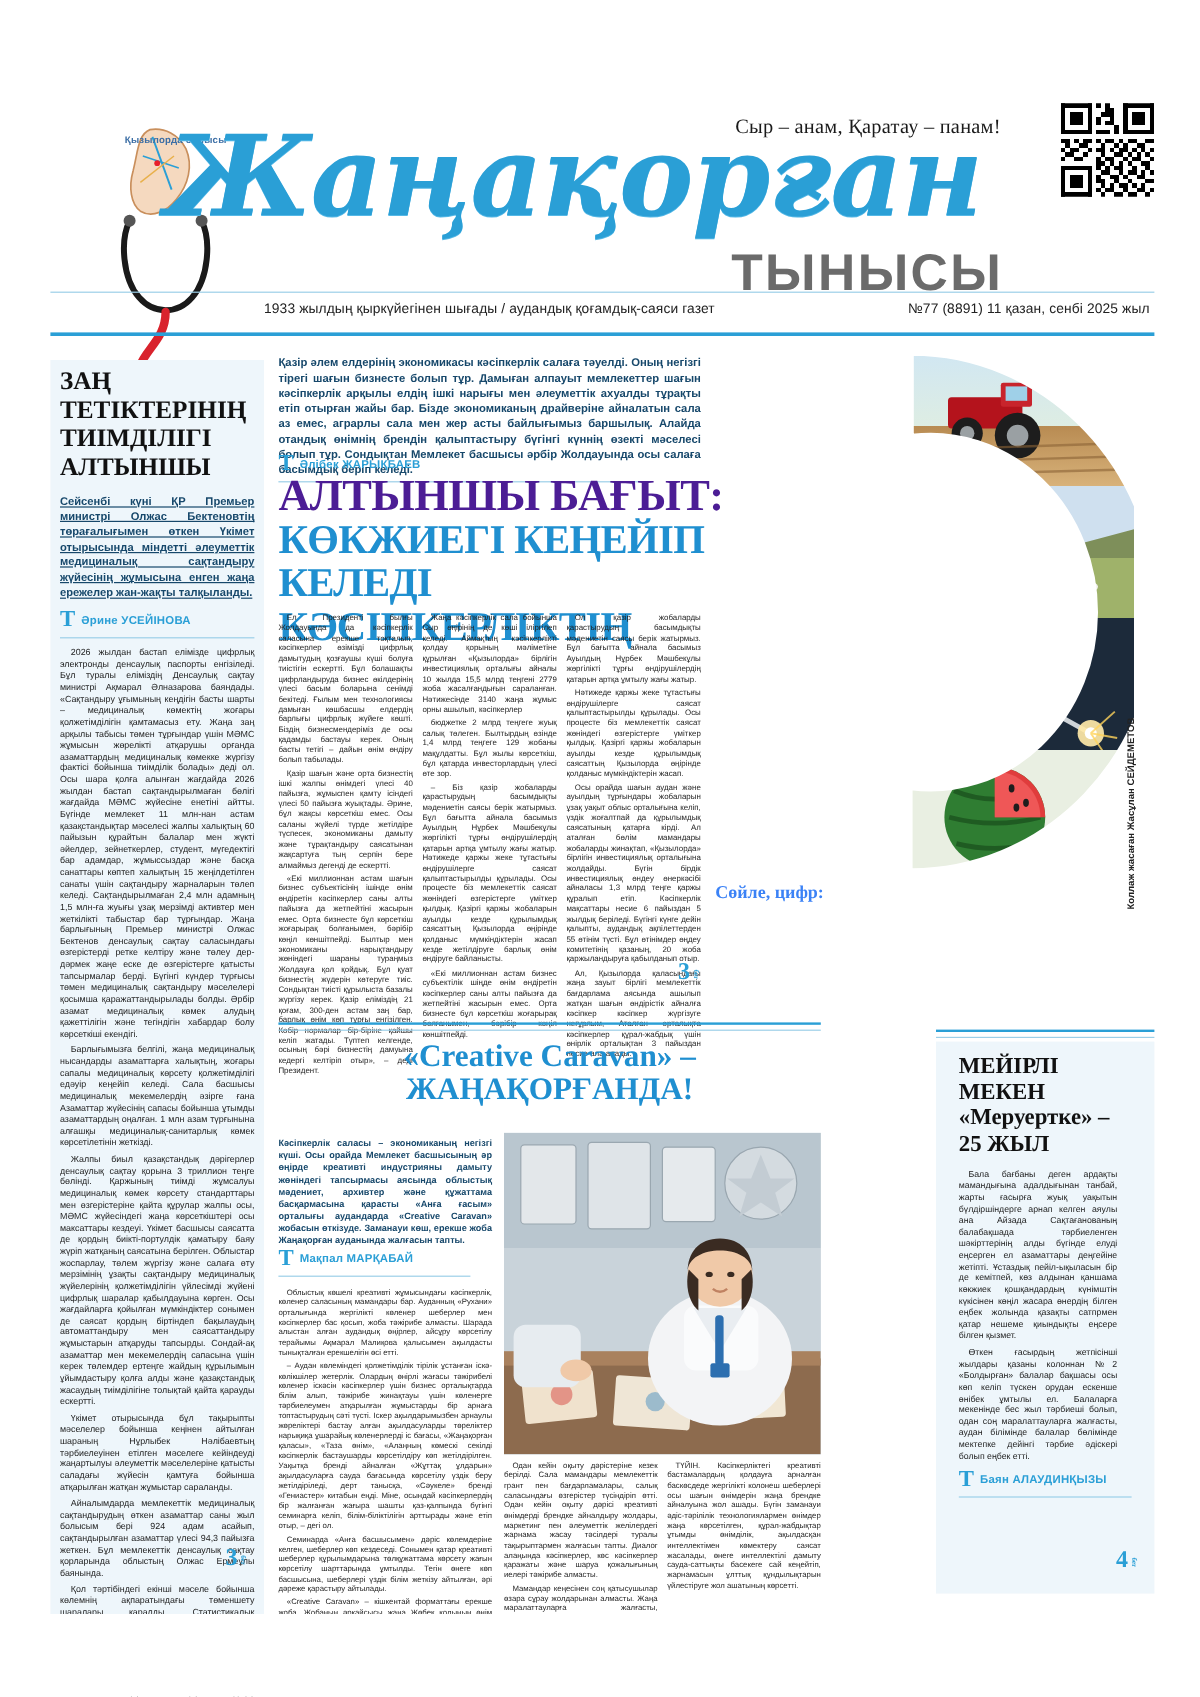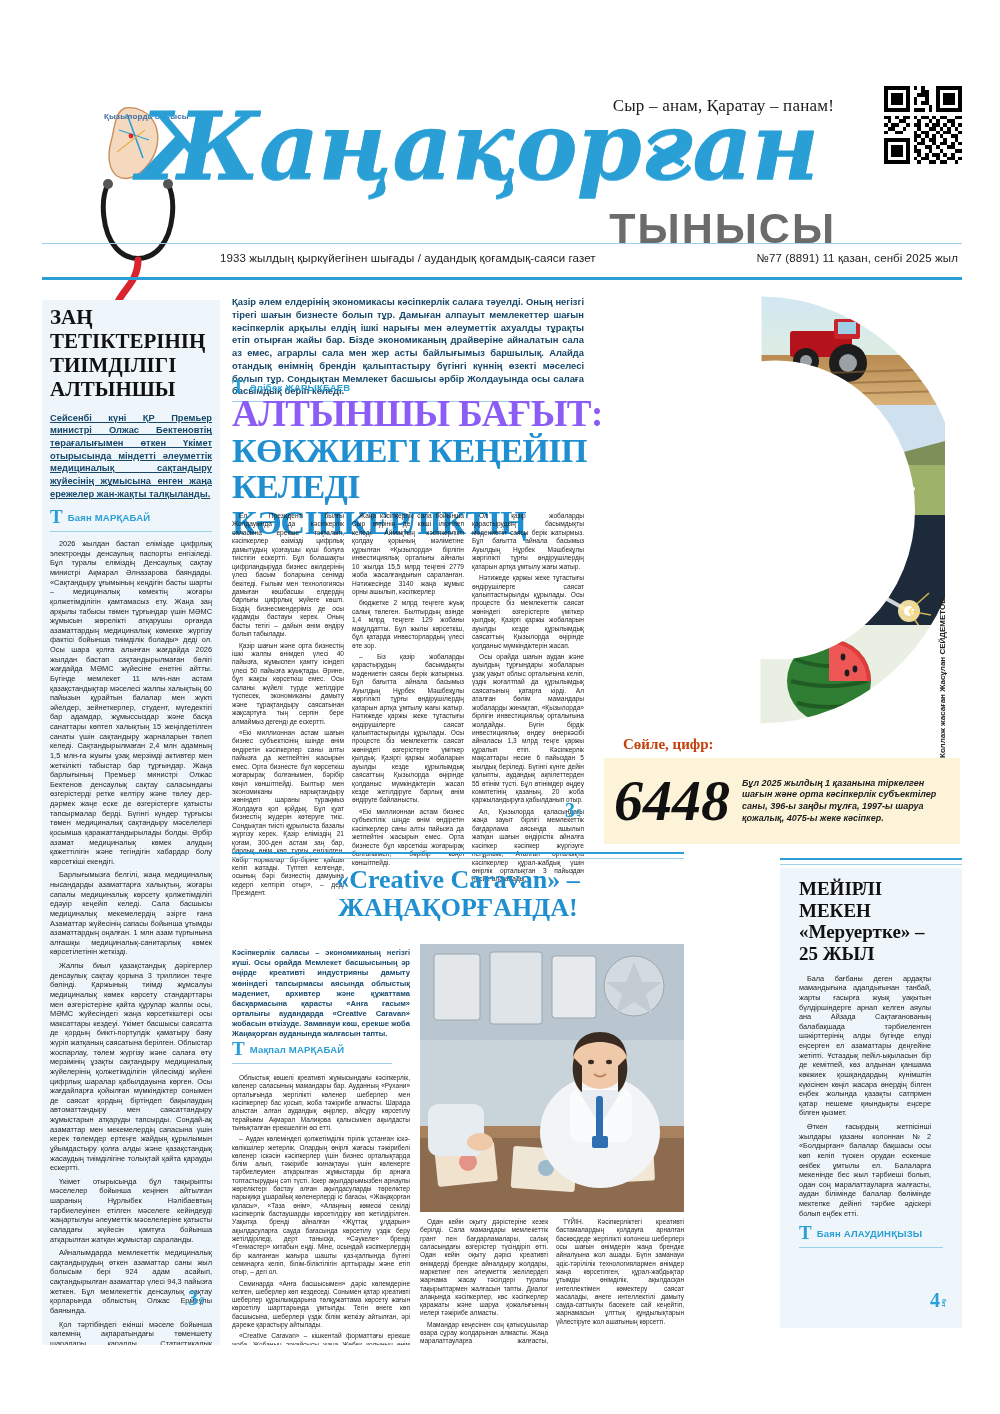--- a/index.html
+++ b/index.html
@@ -121,21 +121,21 @@
     text-align:justify;
   }
   .main-byline{
     position:absolute;left:232px;top:372px;width:300px;
   }
   .headline{
     position:absolute;left:232px;top:395px;width:420px;
   }
   .hl-red{
     font-family:"Liberation Serif", serif;
-    font-weight:700;font-size:37px;line-height:1.02;color:#8b5cf6;
+    font-weight:700;font-size:37px;line-height:1.02;color:#4c1d95;
     letter-spacing:-.5px;white-space:nowrap;
   }
   .hl-blue{
     font-family:"Liberation Serif", serif;
     font-weight:700;font-size:34px;line-height:1.06;color:#1f8fd0;
     letter-spacing:-.6px;
   }
 
   
   .collage{
@@ -150,23 +150,23 @@
   
   .art-cols{
     position:absolute;left:232px;top:512px;width:352px;height:310px;
     display:flex;gap:8px;
   }
   .art-cols .col{width:112px;font-size:6.6px;line-height:1.28;text-align:justify;color:#1d1d1d;}
   .art-cols .col p{margin:0 0 3px 0;text-indent:7px;}
 
   
   .figure-label{
-    position:absolute;left:623px;top:736px;
+    position:absolute;left:596px;top:736px;
     font-family:"Liberation Serif", serif;
-    font-weight:700;font-size:15px;color:#c2410c;text-align:center;
+    font-weight:700;font-size:15px;color:#3b82f6;text-align:center;
   }
   .figure-box{
     position:absolute;left:604px;top:758px;width:356px;height:86px;
     background:#fdf3d8;display:flex;align-items:center;gap:12px;
     padding:0 10px;box-sizing:border-box;
   }
   .figure-num{
     font-family:"Liberation Serif", serif;
     font-style:italic;font-weight:700;font-size:58px;color:#111;line-height:1;
   }
@@ -382,21 +382,21 @@
   <div class="mast-rule-top"></div>
   <div class="imprint-left">1933 жылдың қыркүйегінен шығады / аудандық қоғамдық-саяси газет</div>
   <div class="imprint-right">№77 (8891) 11 қазан, сенбі 2025 жыл</div>
   <div class="mast-rule-bot"></div>
 
   <div class="left-col">
     <div class="lc-title">ЗАҢ ТЕТІКТЕРІНІҢ ТИІМДІЛІГІ АЛТЫНШЫ</div>
     <div class="lc-lead">Сейсенбі күні ҚР Премьер министрі Олжас Бектеновтің төрағалығымен өткен Үкімет отырысында міндетті әлеуметтік медициналық сақтандыру жүйесінің жұмысына енген жаңа ережелер жан-жақты талқыланды.</div>
     <div class="byline">
       <span class="t-mark">Т</span>
-      <span class="nm">Баян МАРҚАБАЙ</span>
+      <span class="nm">Әрине УСЕЙІНОВА</span>
     </div>
     <div class="byline-rule"></div>
     <div class="lc-body">
       <p>2026 жылдан бастап елімізде цифрлық электронды денсаулық паспорты енгізіледі. Бұл туралы еліміздің Денсаулық сақтау министрі Ақмарал Әлназарова баяндады. «Сақтандыру ұғымының кеңдігін басты шарты – медициналық көмектің жоғары қолжетімділігін қамтамасыз ету. Жаңа заң арқылы табысы төмен тұрғындар үшін МӘМС жұмысын жөрелікті атқарушы орғанда азаматтардың медициналық көмекке жүргізу фактісі бойынша тиімділік болады» деді ол. Осы шара қолға алынған жағдайда 2026 жылдан бастап сақтандырылмаған бөлігі жағдайда МӘМС жүйесіне енетіні айтты. Бүгінде мемлекет 11 млн-нан астам қазақстандықтар мәселесі жалпы халықтың 60 пайызын құрайтын балалар мен жүкті әйелдер, зейнеткерлер, студент, мүгедектігі бар адамдар, жұмыссыздар және басқа санаттары көптеп халықтың 15 жеңілдетілген санаты үшін сақтандыру жарналарын төлеп келеді. Сақтандырылмаған 2,4 млн адамның 1,5 млн-ға жуығы ұзақ мерзімді активтер мен жеткілікті табыстар бар тұрғындар. Жаңа барлығының Премьер министрі Олжас Бектенов денсаулық сақтау саласындағы өзгерістерді ретке келтіру және төлеу дер-дәрмек жаңе еске де өзгерістерге қатысты тапсырмалар берді. Бүгінгі күндер түрғысы төмен медициналық сақтандыру мәселелері қосымша қаражаттандырылады болды. Әрбір азамат медициналық көмек алудың қажеттілігін және тегіндігін хабардар болу көрсеткіші екендігі.</p>
       <p>Барлығымызға белгілі, жаңа медициналық нысандарды азаматтарға халықтың, жоғары сапалы медициналық көрсету қолжетімділігі едәуір кеңейіп келеді. Сала басшысы медициналық мекемелердің әзірге ғана Азаматтар жүйесінің сапасы бойынша ұтымды азаматтардың оңалған. 1 млн азам түрғынына алғашқы медициналық-санитарлық көмек көрсетілетінін жеткізді.</p>
       <p>Жалпы биыл қазақстандық дәрігерлер денсаулық сақтау қорына 3 триллион теңге бөлінді. Қаржының тиімді жұмсалуы медициналық көмек көрсету стандарттары мен өзгерістеріне қайта құрулар жалпы осы, МӘМС жүйесіндегі жаңа көрсеткіштері осы максаттары кездеуі. Үкімет басшысы саясатта де қордың биікті-портулдік қаматыру баяу жүріп жатқаның саясатына берілген. Облыстар жоспарлау, төлем жүргізу және салаға өту мерзімінің ұзақты сақтандыру медициналық жүйелерінің қолжетімділігін үйлесімді жүйені цифрлық шаралар қабылдауына көрген. Осы жағдайларға қойылған мүмкіндіктер сонымен де саясат қордың біртіндеп бақылаудың автоматтандыру мен саясаттандыру жұмыстарын атқаруды тапсырды. Сондай-ақ азаматтар мен мекемелердің сапасына үшін керек төлемдер ертеңге жайдың құрылымын ұйымдастыру қолға алды және қазақстандық жасаудың тиімділігіне толықтай қайта қарауды ескертті.</p>
       <p>Үкімет отырысында бұл тақырыпты мәселелер бойынша кеңінен айтылған шараның Нұрлыбек Нәлібаевтың тәрбиелеуінен етілген мәселеге кейіндеуді жаңартылуы әлеуметтік мәселелеріне қатысты саладағы жүйесін қамтуға бойынша атқарылған жатқан жұмыстар сараланды.</p>
       <p>Айналымдарда мемлекеттік медициналық сақтандырудың өткен азаматтар саны жыл болысым бері 924 адам асайып, сақтандырылған азаматтар үлесі 94,3 пайызға жеткен. Бұл мемлекеттік денсаулық сақтау қорларында облыстың Олжас Ермеұлы баянында.</p>
       <p>Қол тәртібіндегі екінші мәселе бойынша көлемнің ақпаратындағы төменшету шаралары қаралды. Статистикалық мәліметтерге сүйенсек, биылдан бұл мекемелерде осы уақытта 23,61 пайызды, 72, 91 пайызы дейін төмендеген. Жылы босаған бар 44 қызметтиң іс тіркелді, 31 іс бойынша 150-і қолданда қаралды. Мекемет қалыңдағы 632 млн теңге өндірілді. Олардың басым көпшілігі қаржы қаражаттандыру мақсаттарына қатысты. Экономикаға қауіп тиетіні, залал көтерілгендіктеріне жолын кесуге нақты істер бар.</p>
     </div>
@@ -529,24 +529,20 @@
       <p>Ал, Қызылорда қаласындағы жаңа зауыт бірлігі мемлекеттік бағдарлама аясында ашылып жатқан шағын өндірістік айналға кәсіпкер кәсіпкер жүргізуге неғұрлым, Аталған орталықта кәсіпкерлер құрал-жабдық үшін өнірлік орталықтан 3 пайыздан несие ала алады.</p>
     </div>
   </div>
 
   <div class="badge-a pg-badge">
     <span class="n">3</span>
     <span class="s">бет</span>
   </div>
 
   <div class="figure-label">Сөйле, цифр:</div>
-  <div class="figure-box">
-    <div class="figure-num">6448</div>
-    <div class="figure-txt">Бұл 2025 жылдың 1 қазанына тіркелген шағын және орта кәсіпкерлік субъектілер саны, 396-ы заңды тұлға, 1997-ы шаруа қожалық, 4075-ы жеке кәсіпкер.</div>
-  </div>
 
   <div class="rule-mid"></div>
   <div class="rule-mid2"></div>
 
   <div class="cc-head">
     <div class="l1">«Creative Caravan» –</div>
     <div class="l2">ЖАҢАҚОРҒАНДА!</div>
   </div>
 
   <div class="cc-lead">Кәсіпкерлік саласы – экономиканың негізгі күші. Осы орайда Мемлекет басшысының әр өңірде креативті индустрияны дамыту жөніндегі тапсырмасы аясында облыстық мәдениет, архивтер және құжаттама басқармасына қарасты «Анға ғасым» орталығы аудандарда «Creative Caravan» жобасын өткізуде. Заманауи көш, ерекше жоба Жаңақорған ауданында жалғасын тапты.</div>

